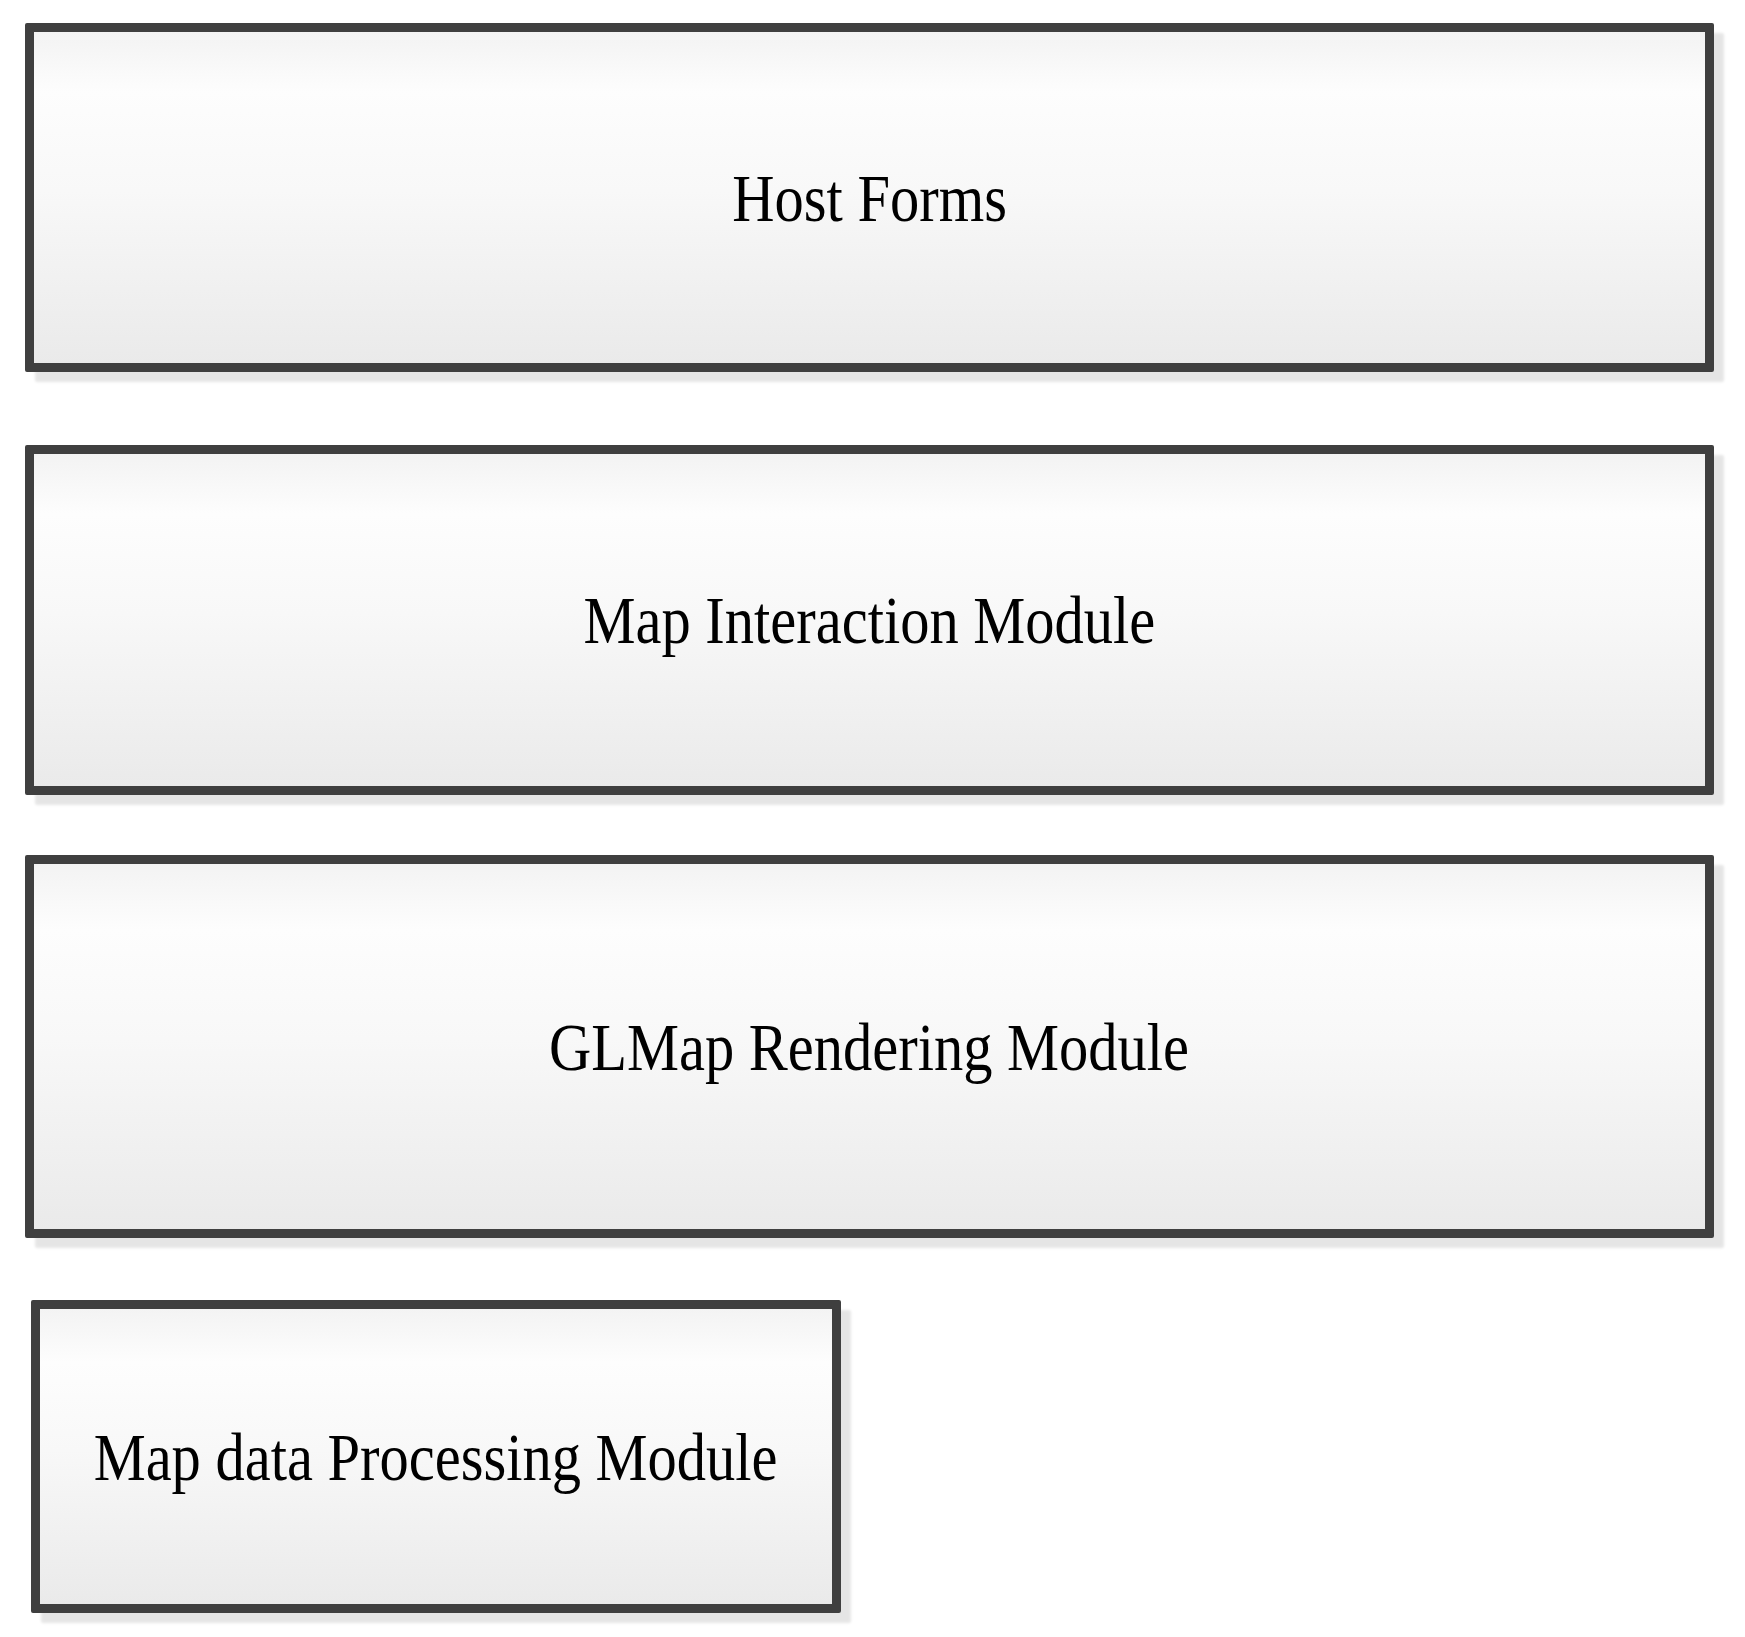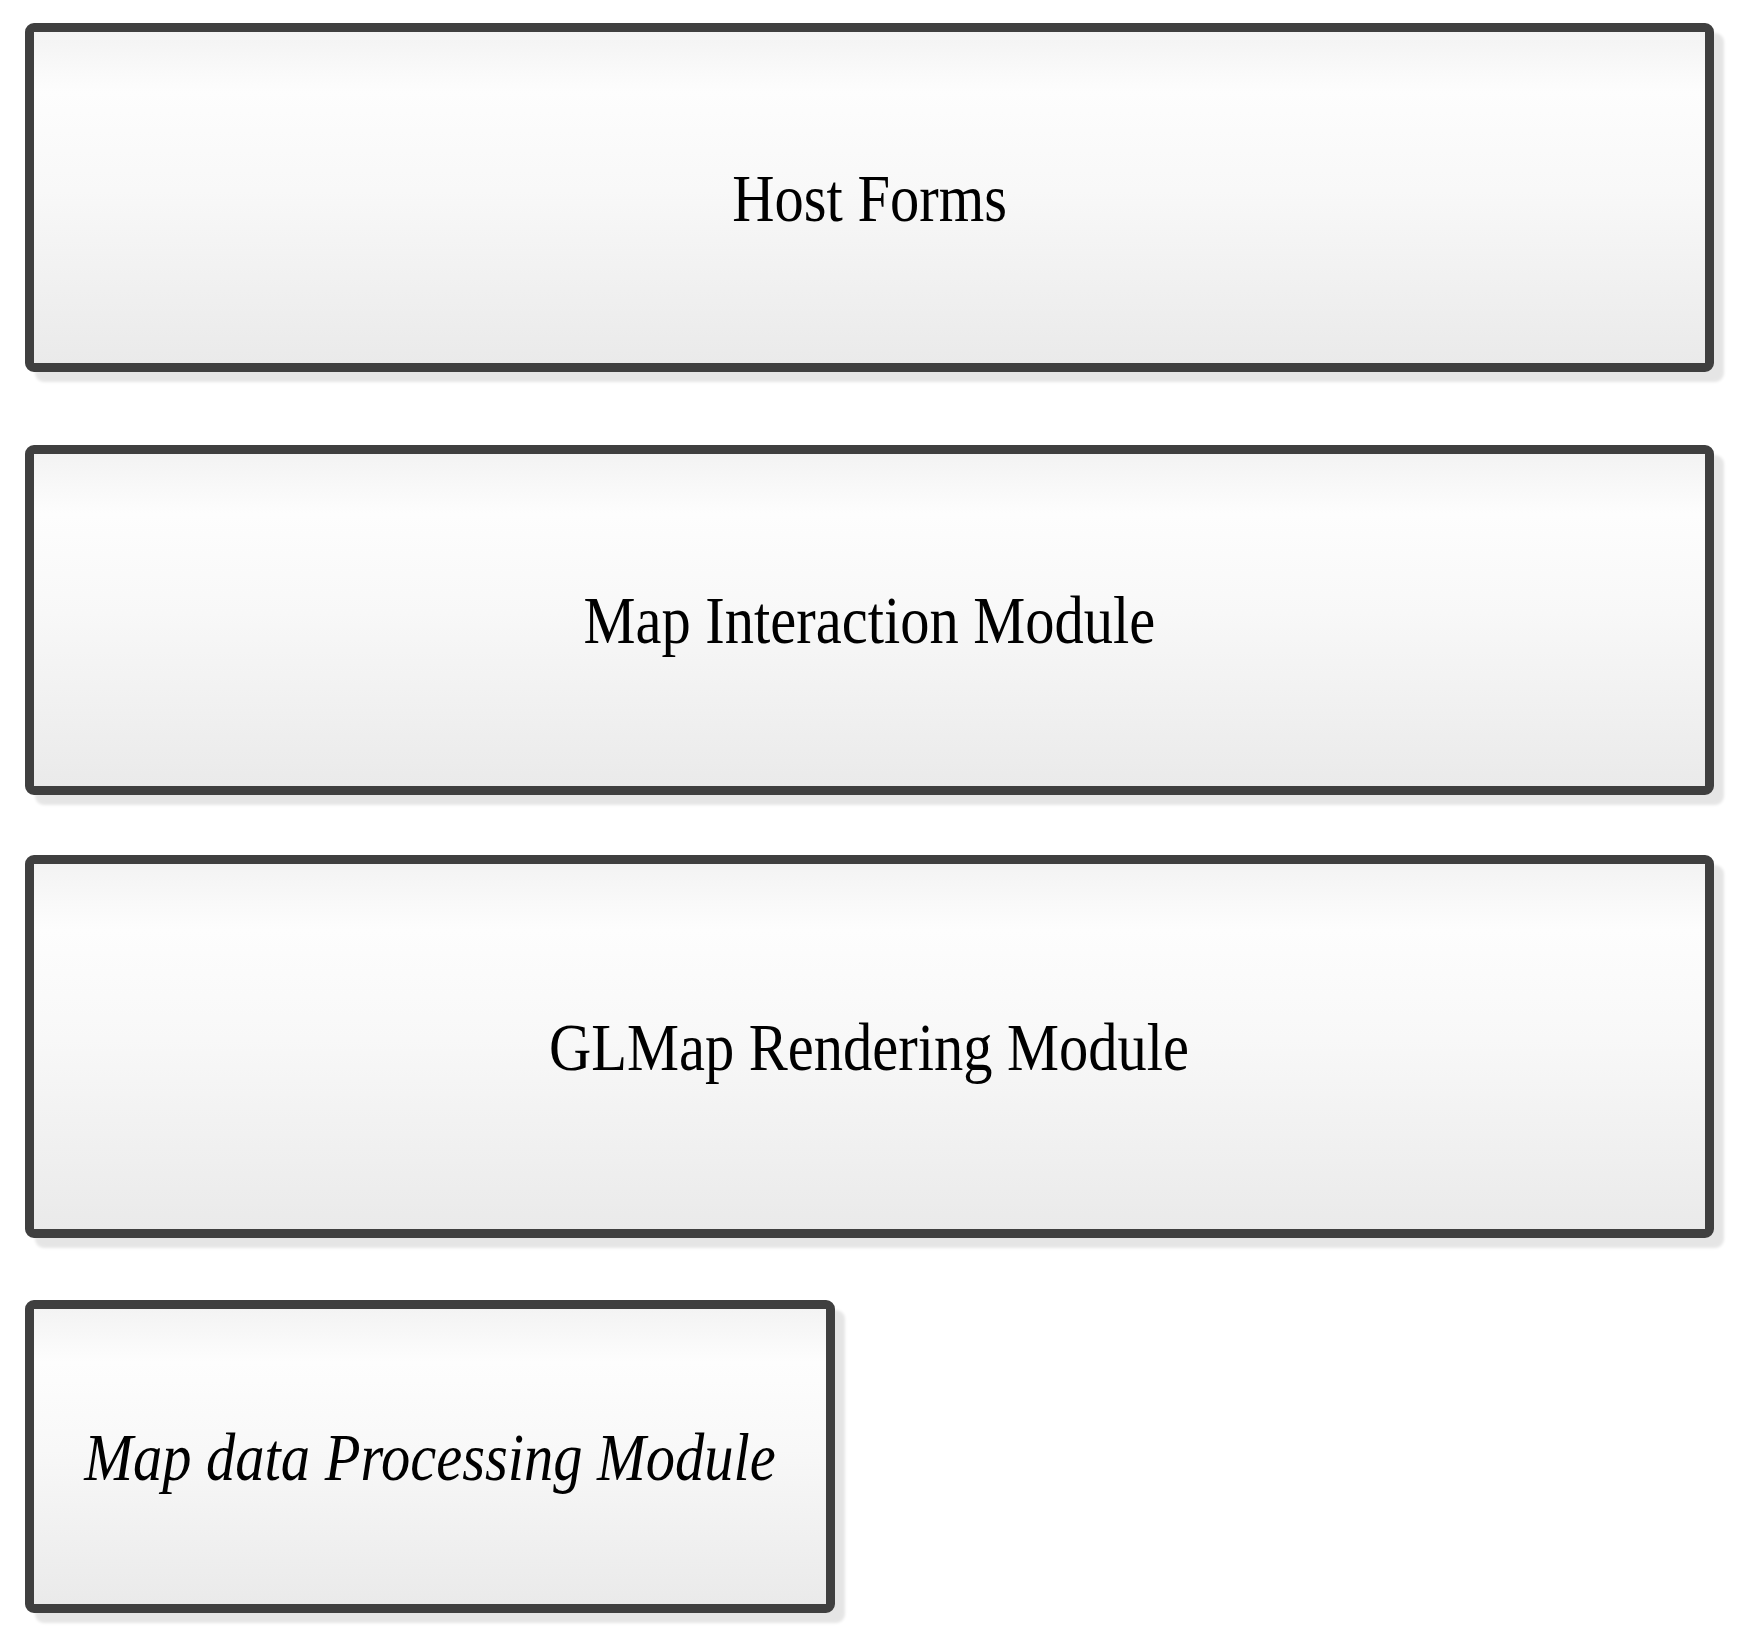--- a/index.html
+++ b/index.html
@@ -12,41 +12,41 @@
     width: 1745px;
     height: 1637px;
     background: #ffffff;
     overflow: hidden;
     font-family: "Liberation Serif", serif;
   }
   .arch-box {
     position: absolute;
     box-sizing: border-box;
     border: 9px solid #3f3f3f;
-    border-radius: 9px;
+    border-radius: 2px;
     background: linear-gradient(180deg, #f3f3f3 0%, #fdfdfd 18%, #f8f8f8 48%, #eaeaea 100%);
     box-shadow: 10px 10px 3px rgba(0,0,0,0.10);
     display: flex;
     align-items: center;
     justify-content: center;
   }
   .box-label {
     font-size: 68px;
     color: #000000;
     white-space: nowrap;
     transform: scaleX(0.86);
     transform-origin: center center;
     line-height: 1;
     text-align: center;
   }
   
   #box-host-forms            { left: 25px;  top: 23px;   width: 1689px; height: 349px; }
   #box-map-interaction       { left: 25px;  top: 413px;  width: 1689px; height: 350px; margin-top: 32px; }
   #box-glmap-rendering       { left: 25px;  top: 855px;  width: 1689px; height: 383px; }
-  #box-map-data-processing   { left: 25px;  top: 1300px; width: 810px;  height: 313px; font-style: italic; }
+  #box-map-data-processing   { left: 31px;  top: 1300px; width: 810px;  height: 313px; }
   #box-opengl-library        { left: 940px; top: 1300px; width: 774px;  height: 313px; }
 </style>
 </head>
 <body>
 
 <div id="canvas">
 
   <div class="arch-box" id="box-host-forms">
     <span class="box-label">Host Forms</span>
   </div>

